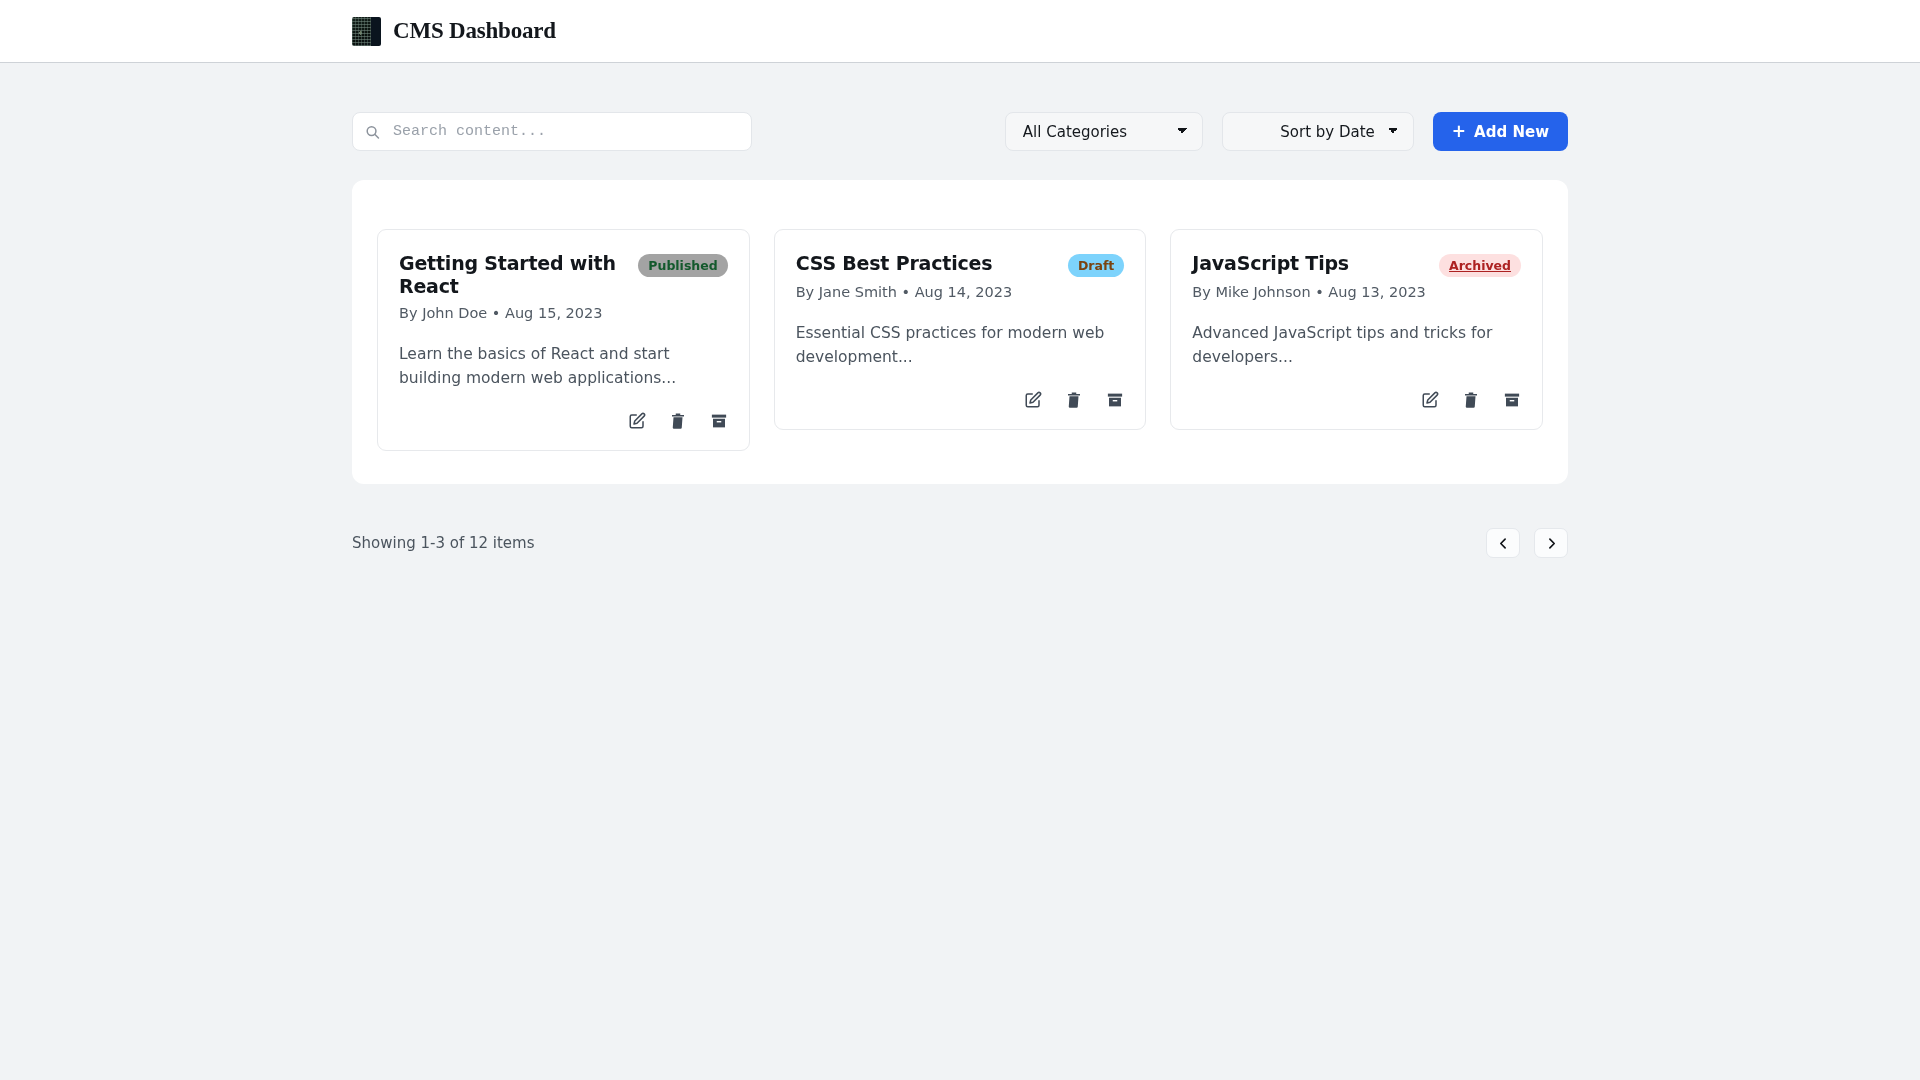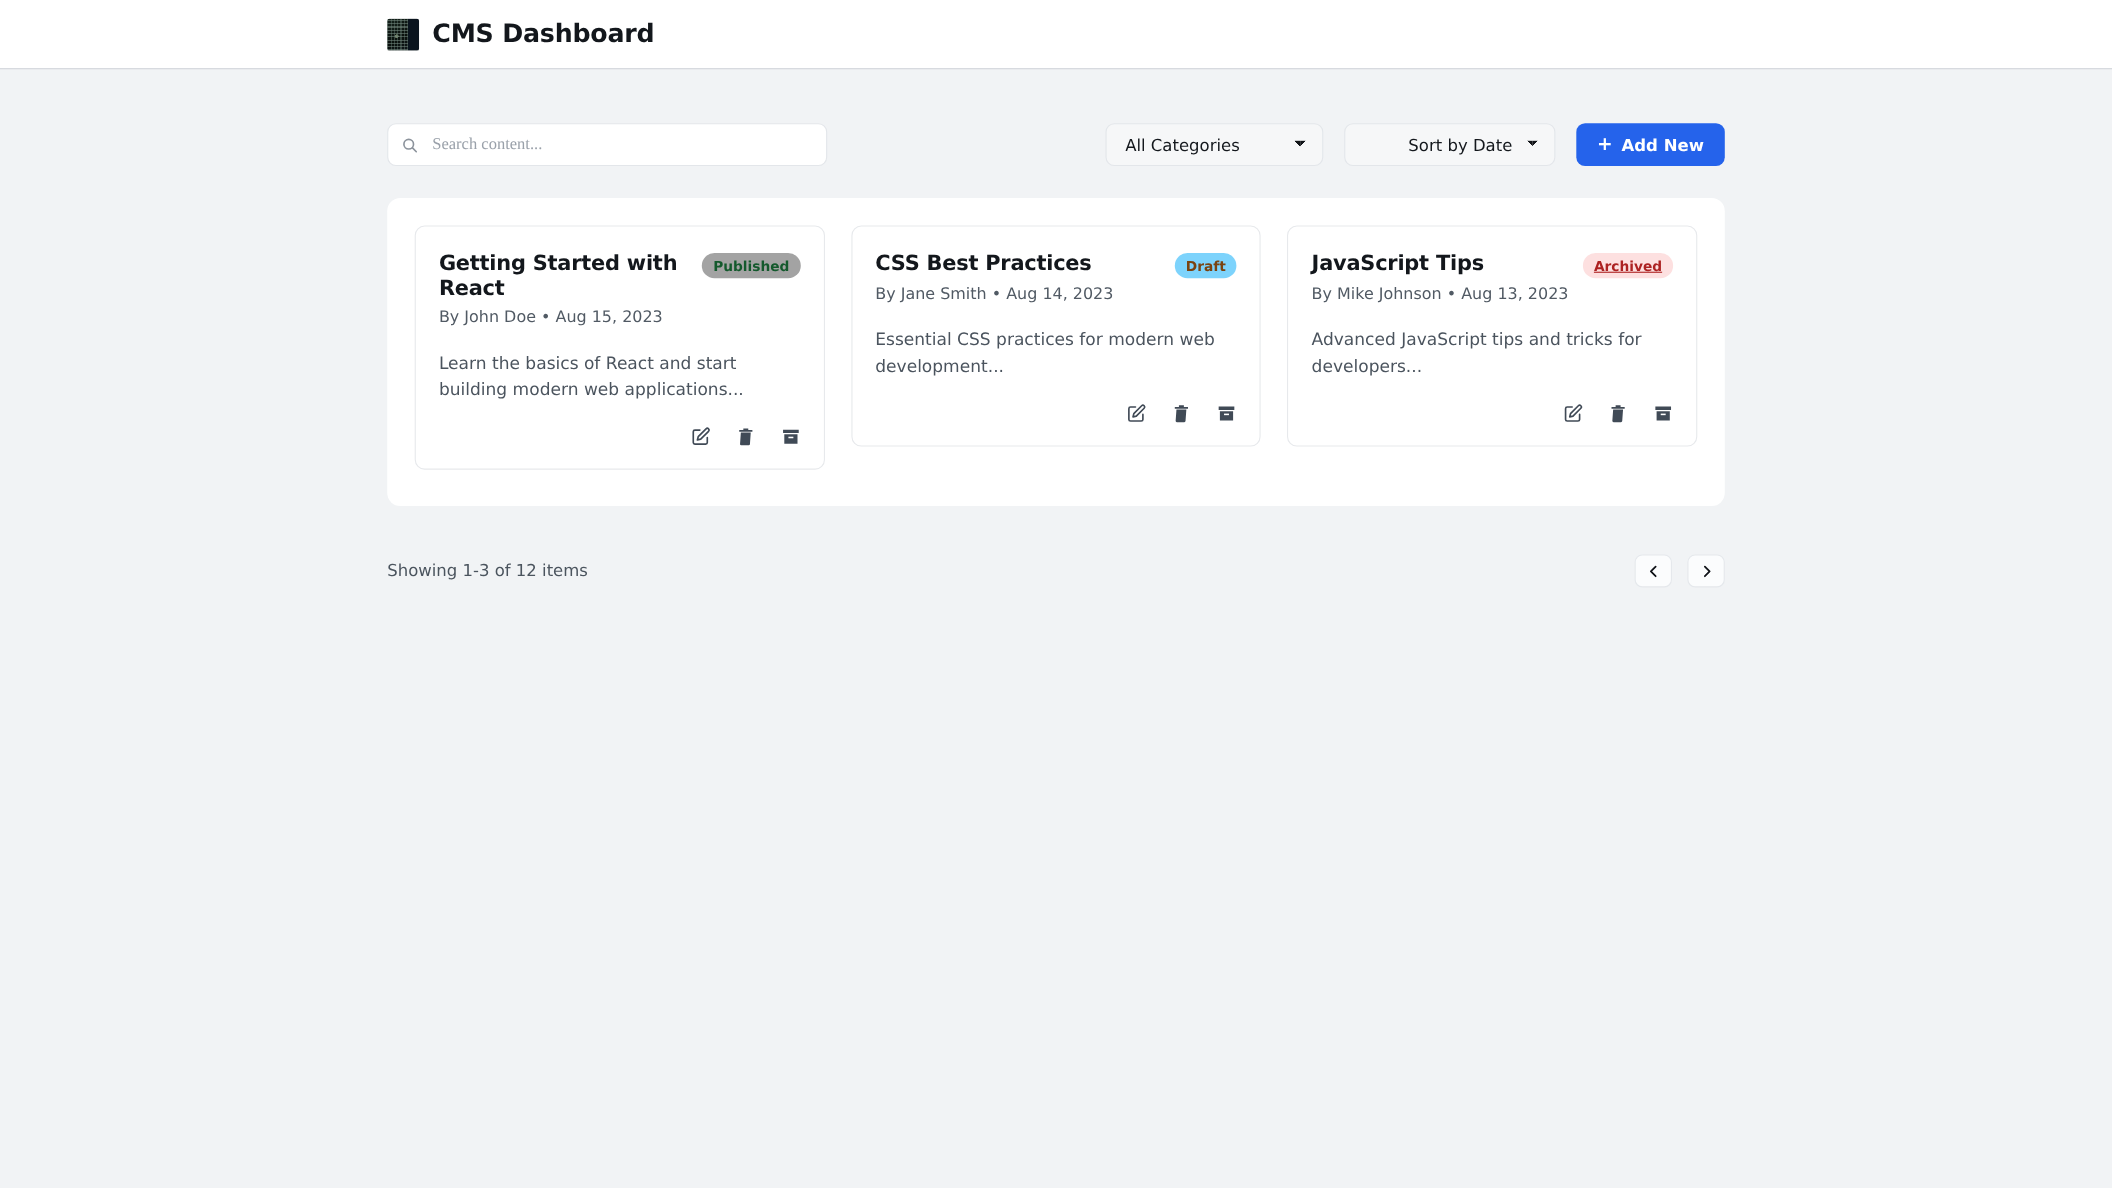--- a/index.html
+++ b/index.html
@@ -12,21 +12,21 @@
 
   
   .app-header {
     height: 63px;
     background: #ffffff;
     border-bottom: 1px solid #ced2d7;
     display: flex;
     align-items: center;
     padding-left: 352px;
   }
-  .brand { display: flex; align-items: center; gap: 12px; }
+  .brand { display: flex; align-items: center; gap: 12px; font-family: Liberation Serif, serif; }
   .brand-logo {
     width: 29px; height: 29px;
     border-radius: 2px;
     background-color: #0d1a14;
     background-image:
       linear-gradient(90deg, rgba(255,255,255,0) 0 66%, rgba(10,20,30,1) 66% 100%),
       repeating-linear-gradient(0deg, rgba(120,140,130,.55) 0 1px, rgba(0,0,0,0) 1px 3px),
       repeating-linear-gradient(90deg, rgba(90,115,105,.5) 0 1px, rgba(0,0,0,0) 1px 3px),
       radial-gradient(circle at 78% 34%, #2f6bdd 0 10%, rgba(47,107,221,0) 11%),
       radial-gradient(circle at 82% 46%, #3b7ef0 0 8%, rgba(59,126,240,0) 9%),
@@ -48,21 +48,21 @@
     position: relative;
     width: 400px; height: 39px;
   }
   .search-input {
     width: 100%; height: 100%;
     border: 1px solid #e3e6ea;
     border-radius: 8px;
     background: #ffffff;
     padding: 0 14px 0 40px;
     font-size: 15px;
-    font-family: Liberation Serif, serif;
+    font-family: Liberation Mono, monospace;
     color: #3a4149;
     outline: none;
   }
   .search-input::placeholder { color: #9aa1aa; }
   .search-icon {
     position: absolute; left: 13px; top: 50%; transform: translateY(-50%);
     width: 15px; height: 15px; color: #8c939c;
   }
 
   .toolbar-right { display: flex; align-items: center; gap: 19px; }
@@ -113,20 +113,21 @@
     gap: 24px;
     align-items: flex-start;
   }
   .card {
     flex: 1 1 0;
     background: #ffffff;
     border: 1px solid #e7e9ec;
     border-radius: 9px;
     padding: 22px 21px 20px 21px;
     min-width: 0;
+    margin-top: 24px;
   }
   .card-head {
     display: flex; align-items: flex-start; justify-content: space-between; gap: 12px;
   }
   .card-title {
     font-size: 19px; font-weight: bold; color: #13171c;
     line-height: 1.22; letter-spacing: -0.2px;
   }
   .badge {
     flex: none;

